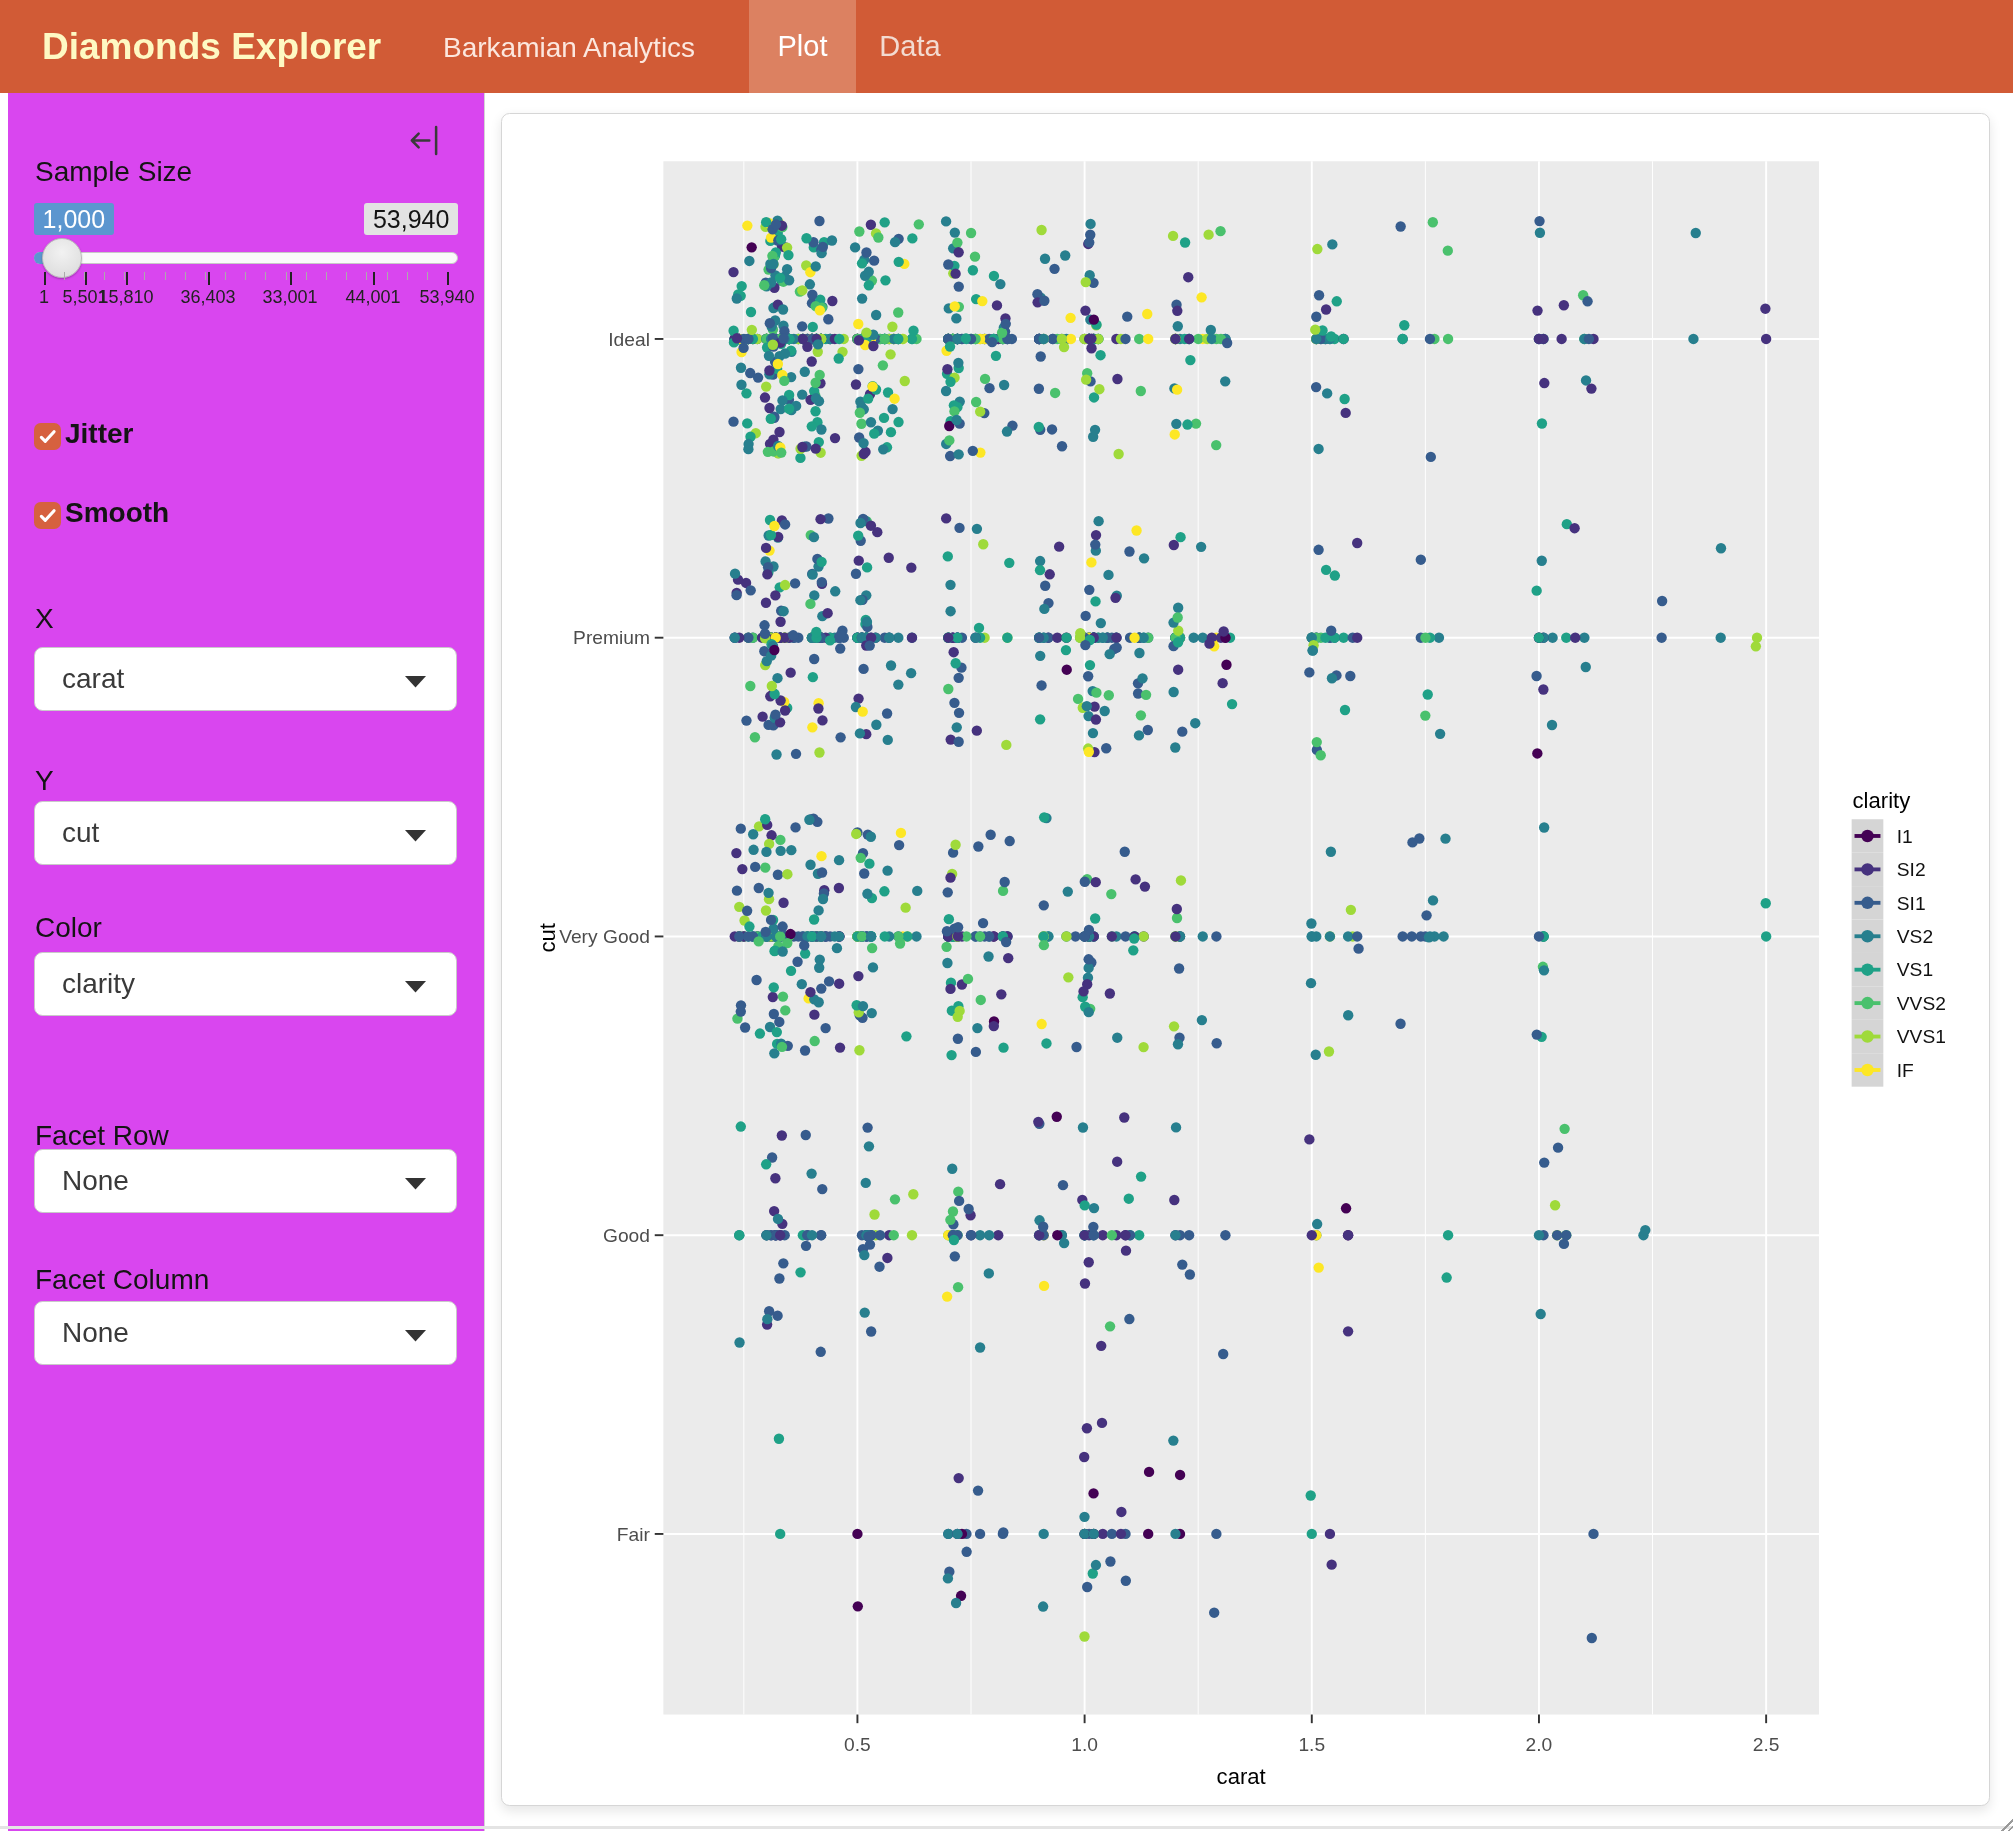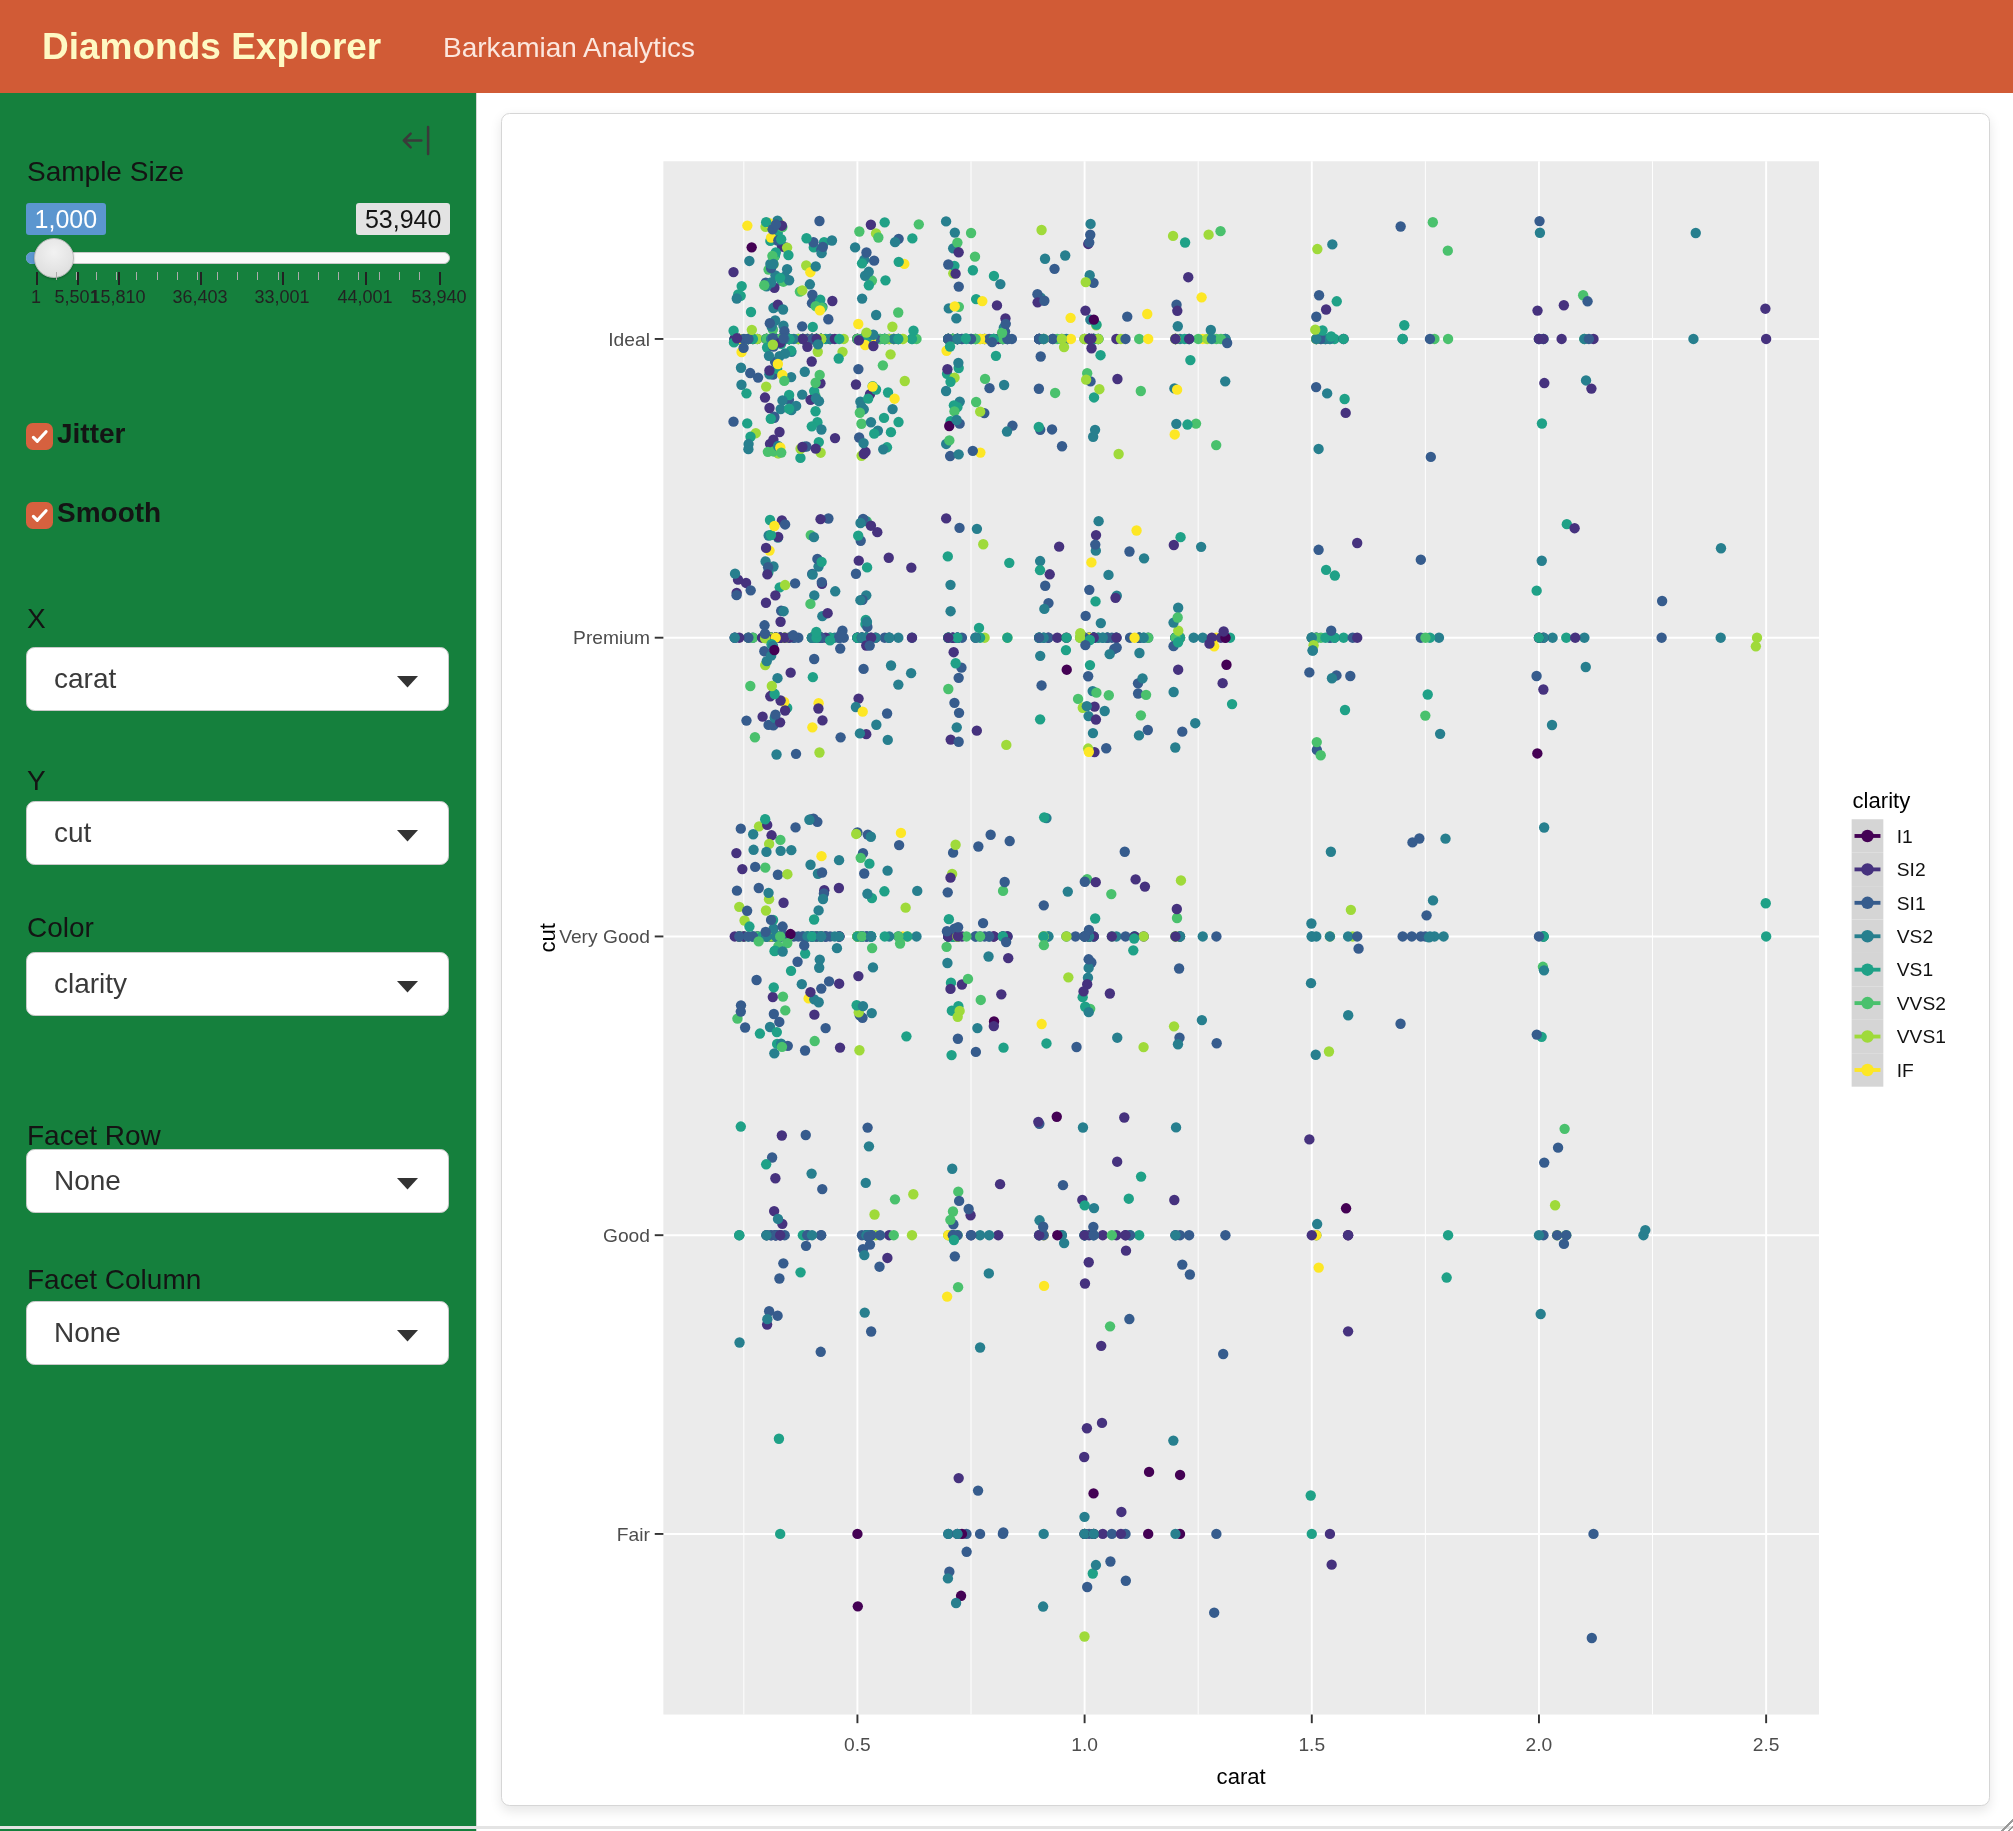--- a/index.html
+++ b/index.html
@@ -14,22 +14,22 @@
     font-size:37px;font-weight:700;color:#fef9c3;}
   .header .subtitle{position:absolute;left:415px;top:0;height:93px;line-height:95px;
     font-size:28px;color:rgba(255,243,237,0.92);margin-left:28px;}
   .tabbar{position:absolute;left:749px;top:0;height:93px;display:flex;}
   .tab{height:93px;display:flex;align-items:center;justify-content:center;
     font-size:29px;color:#F3DBD1;cursor:pointer;}
   .tab.active{background:#DC8161;color:#FFFFFF;}
   .tab-plot{width:107px;}
   .tab-data{width:108px;}
   
-  .sidebar{position:absolute;left:0;top:93px;width:476px;height:1738px;
-    background:#15803d;border-right:1.9px solid #D4D4D4;}
+  .sidebar{position:absolute;left:8px;top:93px;width:476px;height:1738px;
+    background:#d946ef;border-right:1.9px solid #D4D4D4;}
   .collapse-btn{position:absolute;left:398px;top:31px;width:35px;height:33px;cursor:pointer;}
   .ctl-label{position:absolute;left:27px;font-size:28px;color:#141414;}
   .badge{position:absolute;top:110px;height:26px;line-height:26px;font-size:25px;
     border-radius:3px;padding:2.9px 8.6px;}
   .badge-from{left:26px;background:#5B96CF;color:#FFFFFF;}
   .badge-to{right:26px;background:#E3E3E3;color:#141414;}
   .slider-track{position:absolute;left:26px;top:159px;width:424px;height:11.5px;
     background:#FAFAFA;border:1px solid #C8C8C8;border-radius:6.7px;box-sizing:border-box;}
   .slider-fill{position:absolute;left:26px;top:159px;width:28px;height:11.5px;
     background:#5B96CF;border-radius:6.7px 0 0 6.7px;}
@@ -59,20 +59,24 @@
     background:repeating-linear-gradient(-45deg,transparent 0 2.9px,#9A9A9A 2.9px 4.8px);
     clip-path:polygon(100% 0,100% 100%,0 100%);cursor:nwse-resize;}
   .bottom-line{position:absolute;left:0;top:1826px;width:2014px;height:2.9px;background:#E4E4E4;}
 </style>
 </head>
 <body>
 
 <div class="header">
   <span class="title">Diamonds Explorer</span>
   <span class="subtitle">Barkamian Analytics</span>
+  <div class="tabbar">
+    <div class="tab tab-plot active">Plot</div>
+    <div class="tab tab-data">Data</div>
+  </div>
 </div>
 
 <div class="sidebar">
 
   <div class="collapse-btn">
     <svg width="35" height="33" viewBox="0 0 36 34">
       <path d="M31 3 V31 M24 17 H6 M13 10 l-7 7 7 7" stroke="#3A3A3A" stroke-width="2.6" fill="none" stroke-linecap="round" stroke-linejoin="round"></path>
     </svg>
   </div>
 

